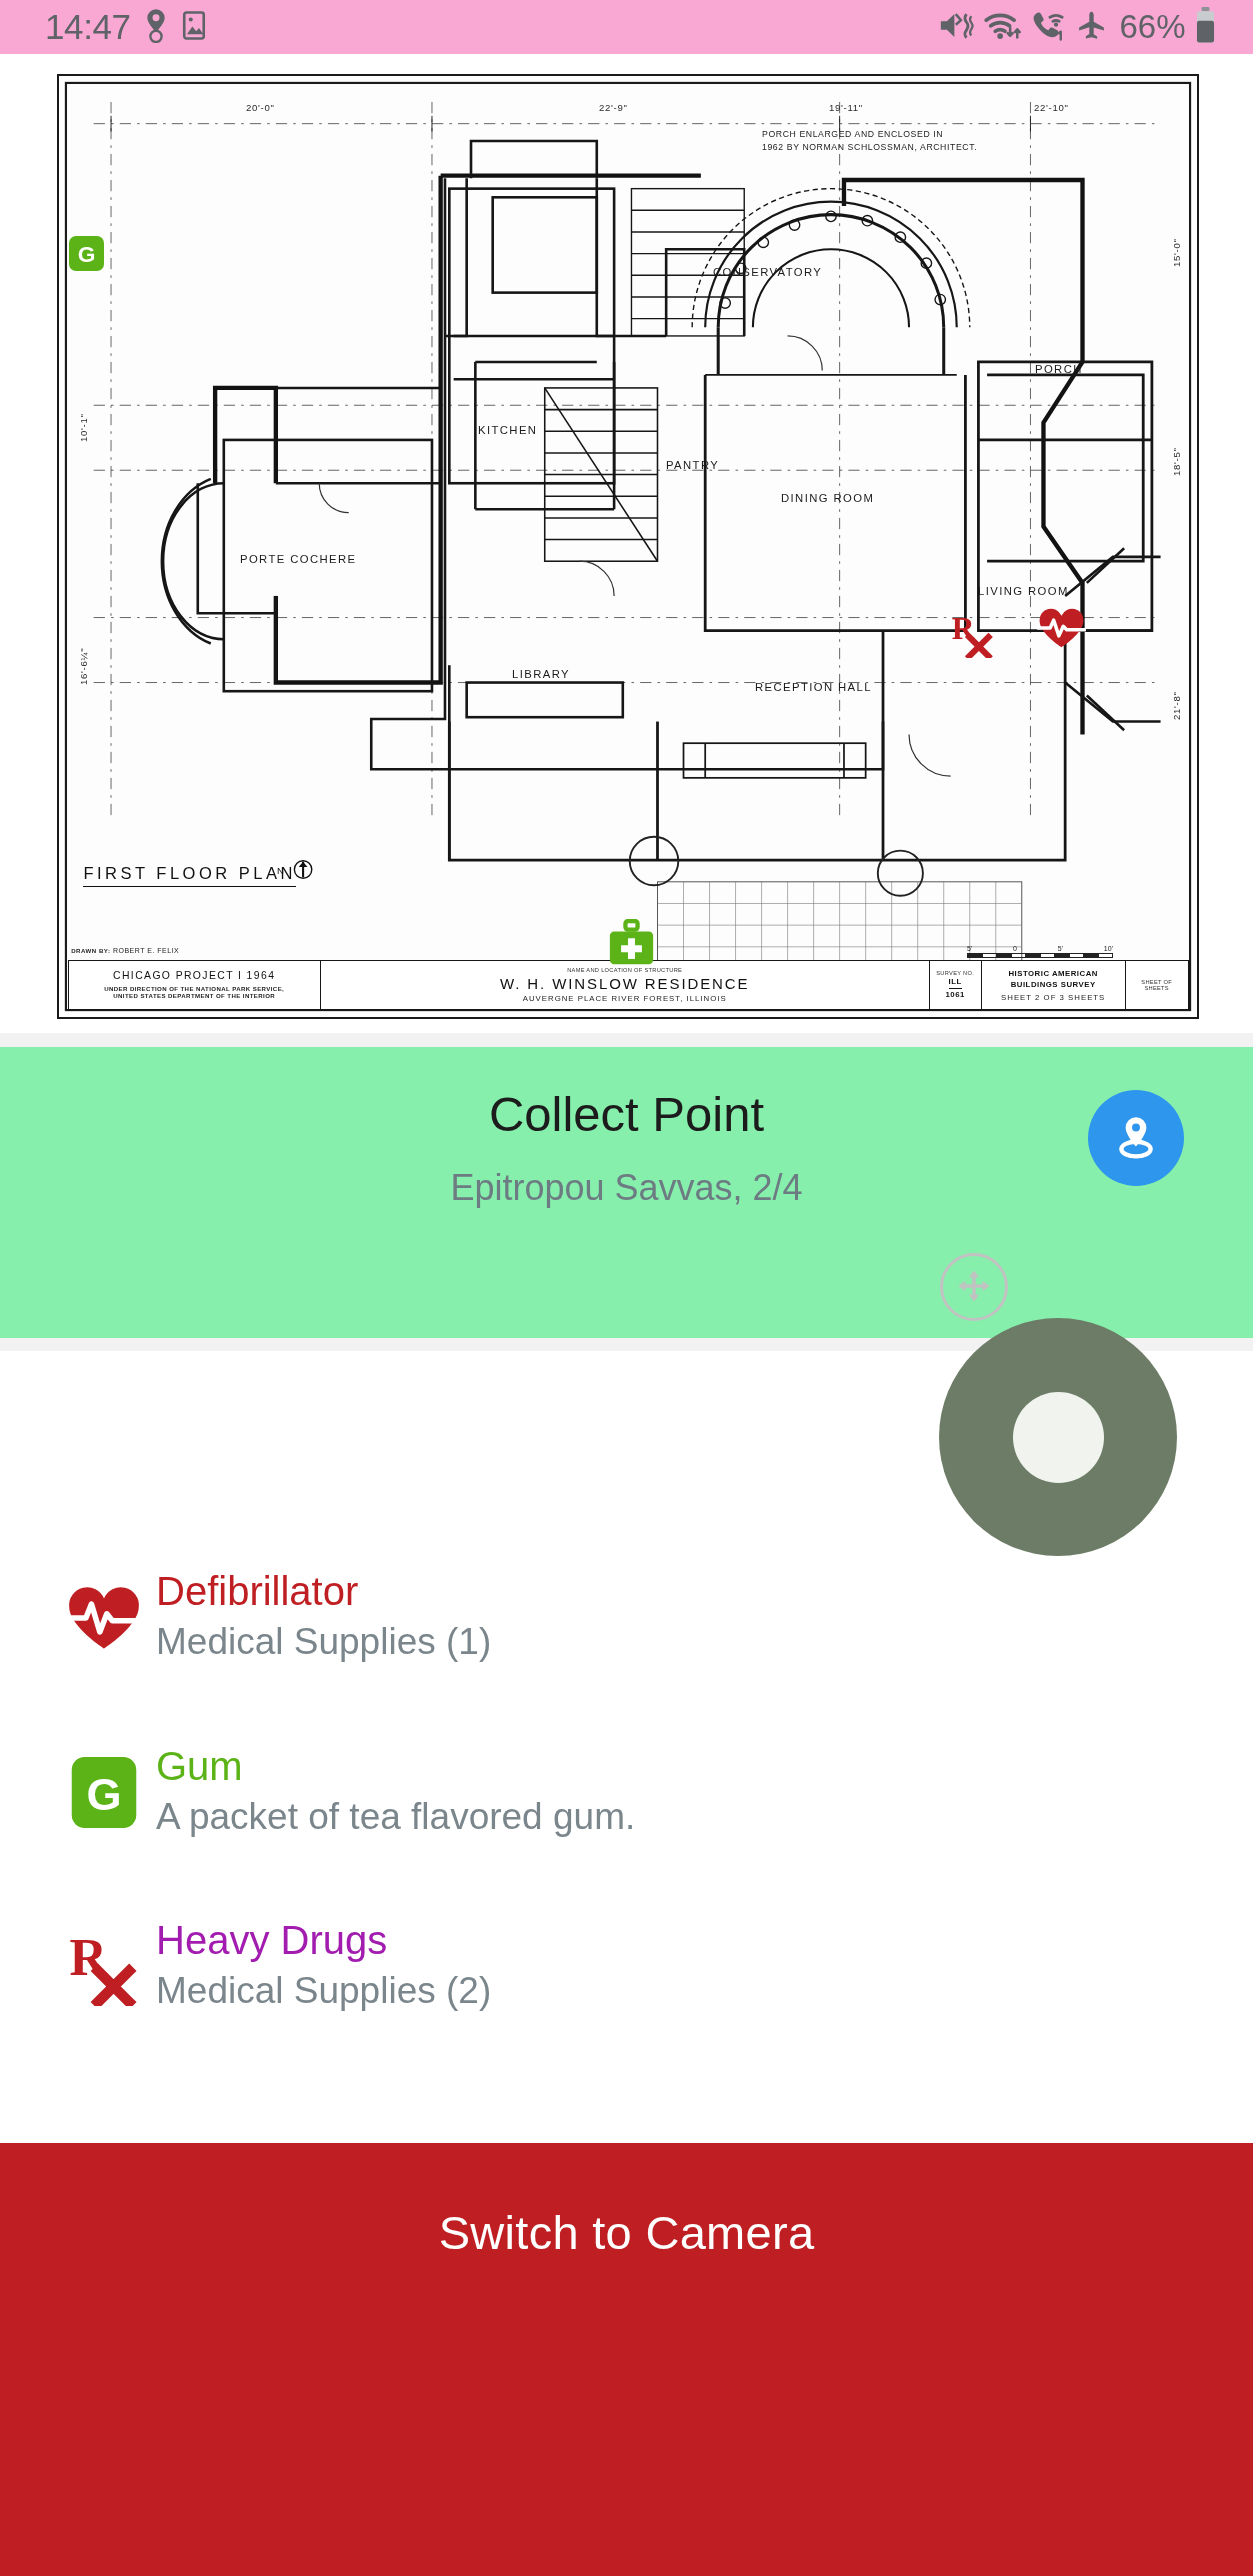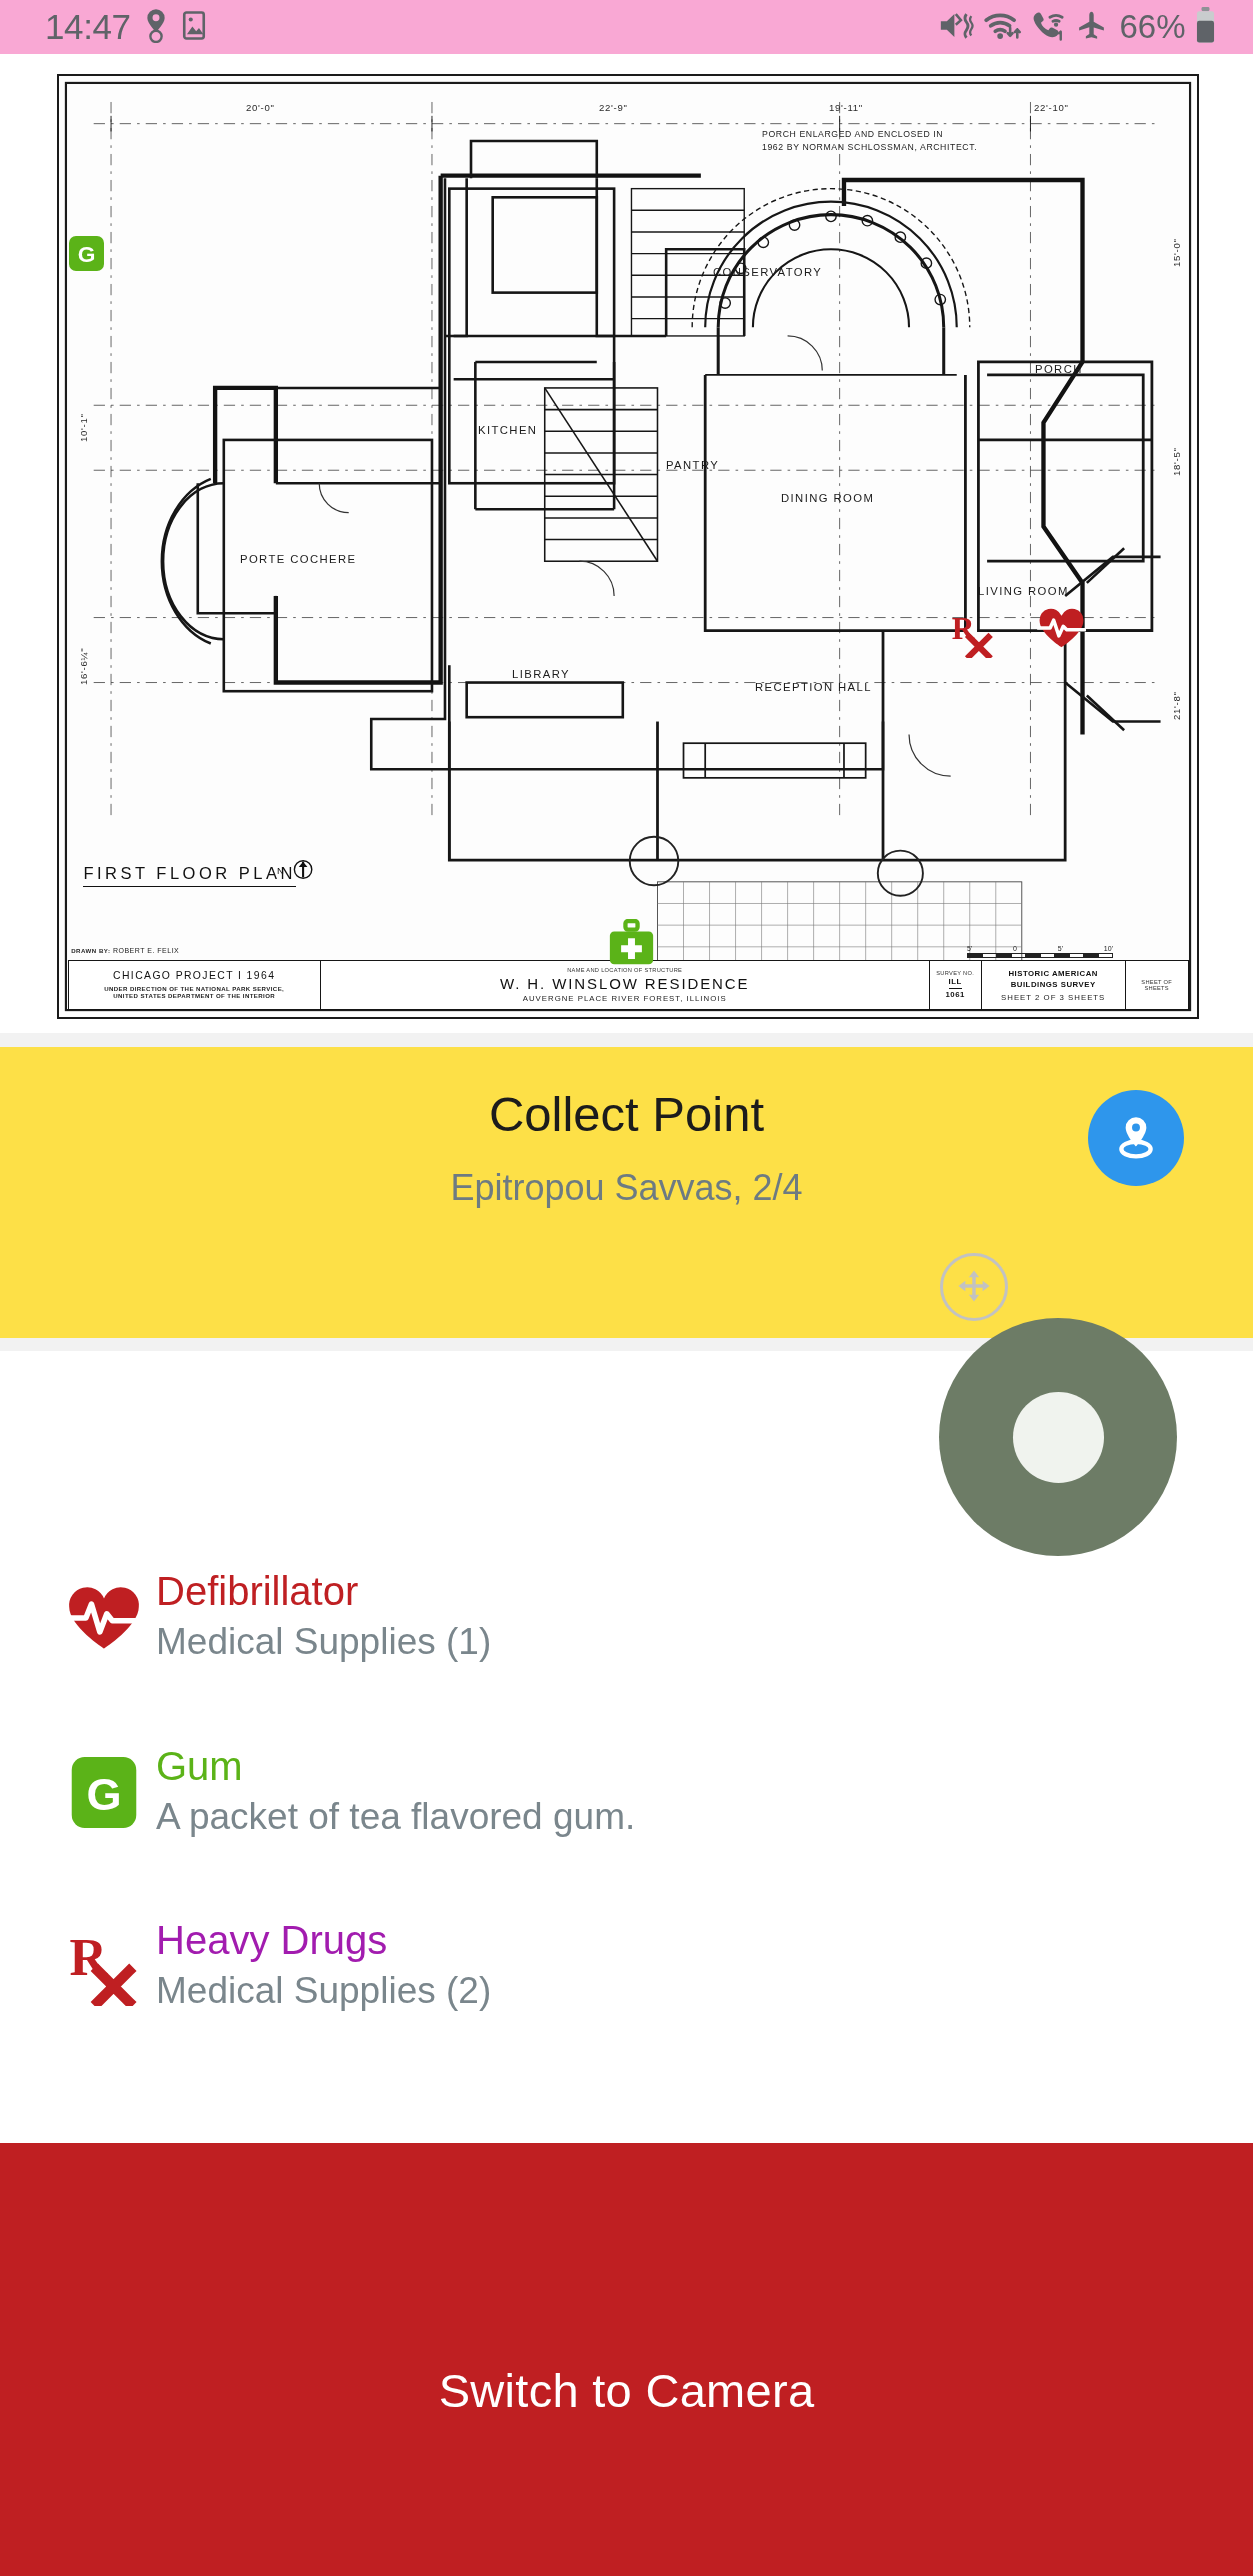--- a/index.html
+++ b/index.html
@@ -124,21 +124,21 @@
   
   .map-marker { position: absolute; }
 
   
   .gray-band { position: absolute; left: 0; width: 1253px; background: #f2f2f2; }
 
   
   #collect-header {
     position: absolute; top: 1047px; left: 0;
     width: 1253px; height: 291px;
-    background: #fde047;
+    background: #86efac;
   }
   #collect-title {
     position: absolute; top: 39px; left: 0; width: 1253px;
     text-align: center; font-size: 49px; color: #1c1c1c; font-weight: 400;
   }
   #collect-subtitle {
     position: absolute; top: 120px; left: 0; width: 1253px;
     text-align: center; font-size: 36px; color: #6d7b82; font-weight: 400;
   }
 
@@ -184,21 +184,21 @@
   }
   .item-text { display: flex; flex-direction: column; justify-content: center; }
   .item-name { font-size: 40px; line-height: 1.08; font-weight: 400; }
   .item-desc { font-size: 37px; line-height: 1.2; color: #7a868c; margin-top: 7px; }
 
   
   #switch-camera-btn {
     position: absolute; left: 0; top: 2143px;
     width: 1253px; height: 433px;
     background: #bf1f22;
-    display: flex; align-items: center; justify-content: center;
+    display: flex; align-items: flex-start; justify-content: center;
     padding-top: 62px;
   }
   #switch-camera-label {
     color: #ffffff; font-size: 47px; font-weight: 400; letter-spacing: 0.3px;
   }
 </style>
 </head>
 <body>
 
 <div id="status-bar">

